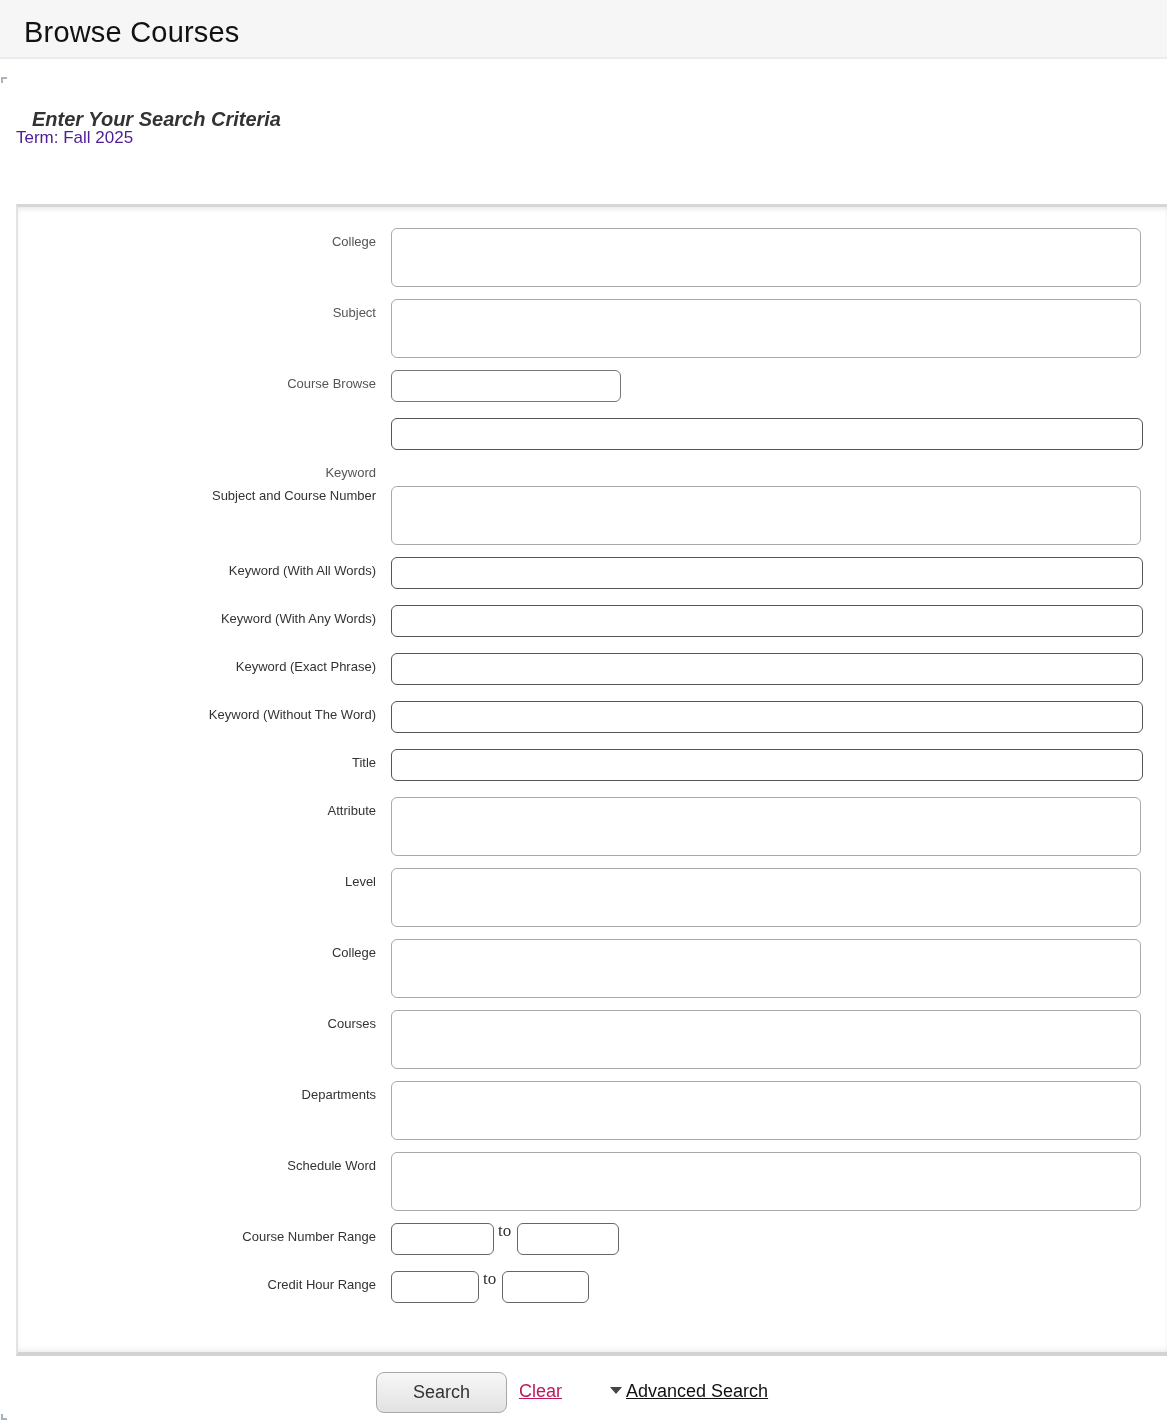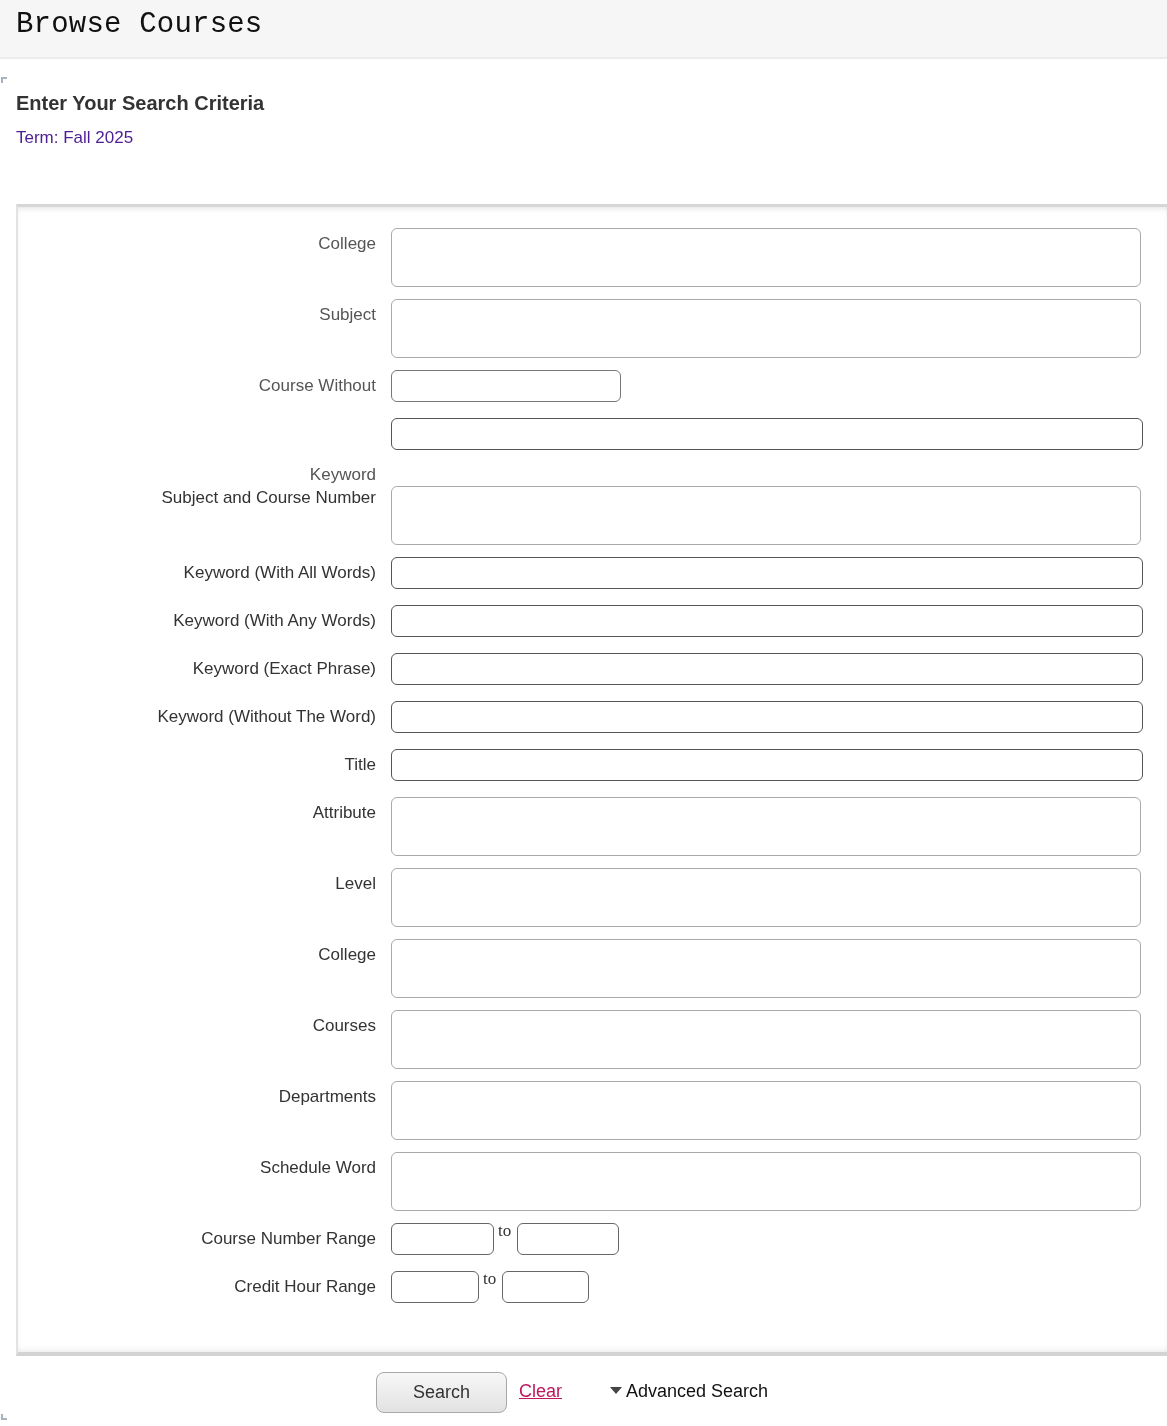--- a/index.html
+++ b/index.html
@@ -2,61 +2,61 @@
 <html><head>
   <meta charset="utf-8">
   <style>
     * { box-sizing: border-box; }
     html, body { margin: 0; padding: 0; background: #ffffff; }
     body { width: 1167px; height: 1426px; position: relative; overflow: hidden;
            font-family: "Liberation Sans", sans-serif; color: #333333; }
 
     .page-header { position: absolute; left: 0; top: 0; width: 1167px; height: 59px;
                    background: #f6f6f6; border-bottom: 2px solid #ececec; }
-    .page-header h1 { margin: 0; position: absolute; left: 16px; top: 8px;
-                      font-family: Liberation Mono, monospace; font-weight: normal;
+    .page-header h1 { margin: 8px; position: absolute; left: 16px; top: 8px;
+                      font-family: Liberation Sans, sans-serif; font-weight: normal;
                       font-size: 29px; color: #111111; letter-spacing: 0.2px; }
 
     .corner-mark { position: absolute; left: 1px; top: 77px; width: 6px; height: 6px;
                    border-left: 2px solid #a8b3c0; border-top: 2px solid #a8b3c0; }
     .corner-mark-bottom { position: absolute; left: 1px; top: 1414px; width: 6px; height: 6px;
                    border-left: 2px solid #a8b3c0; border-bottom: 2px solid #a8b3c0; }
 
     .criteria-title { position: absolute; left: 16px; top: 92px; font-size: 20px;
-                      font-weight: bold; color: #333333; margin: 0; }
+                      font-weight: bold; color: #333333; margin: 16px; font-style: italic; }
     .term-line { position: absolute; left: 16px; top: 128px; font-size: 17px; color: #4c1d95; }
 
     .panel { position: absolute; left: 16px; top: 204px; width: 1151px; height: 1152px;
              border-left: 2px solid #e3e3e3; border-top: 3px solid #d6d6d6;
              border-bottom: 4px solid #d3d3d3;
              box-shadow: inset 0 4px 6px -3px rgba(0,0,0,0.12), inset 0 -5px 6px -4px rgba(0,0,0,0.10); }
 
     .row { position: absolute; left: 0; width: 1167px; }
-    .row .label { position: absolute; right: 791px; font-size: 17px; color: #333333;
+    .row .label { position: absolute; right: 791px; font-size: 13px; color: #333333;
                   text-align: left; white-space: nowrap; }
     .row .label.light { color: #555555; }
     .field { position: absolute; left: 391px; background: #ffffff; border-radius: 6px; }
     .field.tall { height: 59px; width: 750px; border: 1px solid #aaaaaa; }
     .field.line { height: 32px; width: 752px; border: 1px solid #555555; }
     .field.short { height: 32px; width: 230px; border: 1px solid #777777; }
     .range-box { position: absolute; height: 32px; background: #fff; border: 1px solid #666666; border-radius: 6px; }
     .to-sep { position: absolute; font-size: 17px; color: #333333; font-family: Liberation Serif, serif; }
 
     .search-btn { position: absolute; left: 376px; top: 1372px; width: 131px; height: 41px;
                   border: 1px solid #a8a8a8; border-radius: 8px;
                   background: linear-gradient(#f7f7f7, #e2e2e2);
                   font-family: "Liberation Sans", sans-serif; font-size: 18px; color: #333;
                   padding: 0; cursor: pointer; }
     .clear-link { position: absolute; left: 519px; top: 1381px; font-size: 18px; color: #be185d;
                   text-decoration: underline; cursor: pointer; }
     .adv-wrap { position: absolute; left: 610px; top: 1381px; font-size: 18px; color: #111; cursor: pointer; }
     .adv-arrow { display: inline-block; width: 0; height: 0; border-left: 6px solid transparent;
                  border-right: 6px solid transparent; border-top: 7px solid #444; margin-right: 4px;
                  vertical-align: middle; position: relative; top: -2px; }
-    .adv-link { }
+    .adv-link { text-decoration: underline; }
   </style>
 </head>
 <body>
 
 <header class="page-header">
   <h1>Browse Courses</h1>
 </header>
 
 <div class="corner-mark"></div>
 
@@ -69,21 +69,21 @@
   <span class="label light" style="top:6px;">College</span>
   <div class="field tall"></div>
 </div>
 
 <div class="row" style="top:299px;">
   <span class="label light" style="top:6px;margin-left:24px;">Subject</span>
   <div class="field tall"></div>
 </div>
 
 <div class="row" style="top:370px;">
-  <span class="label light" style="top:6px;">Course Without</span>
+  <span class="label light" style="top:6px;">Course Browse</span>
   <div class="field short"></div>
 </div>
 
 <div class="row" style="top:418px;">
   <span class="label light" style="top:6px;margin-top:41px;">Keyword</span>
   <div class="field line"></div>
 </div>
 
 <div class="row" style="top:486px;">
   <span class="label" style="top:2px;">Subject and Course Number</span>

